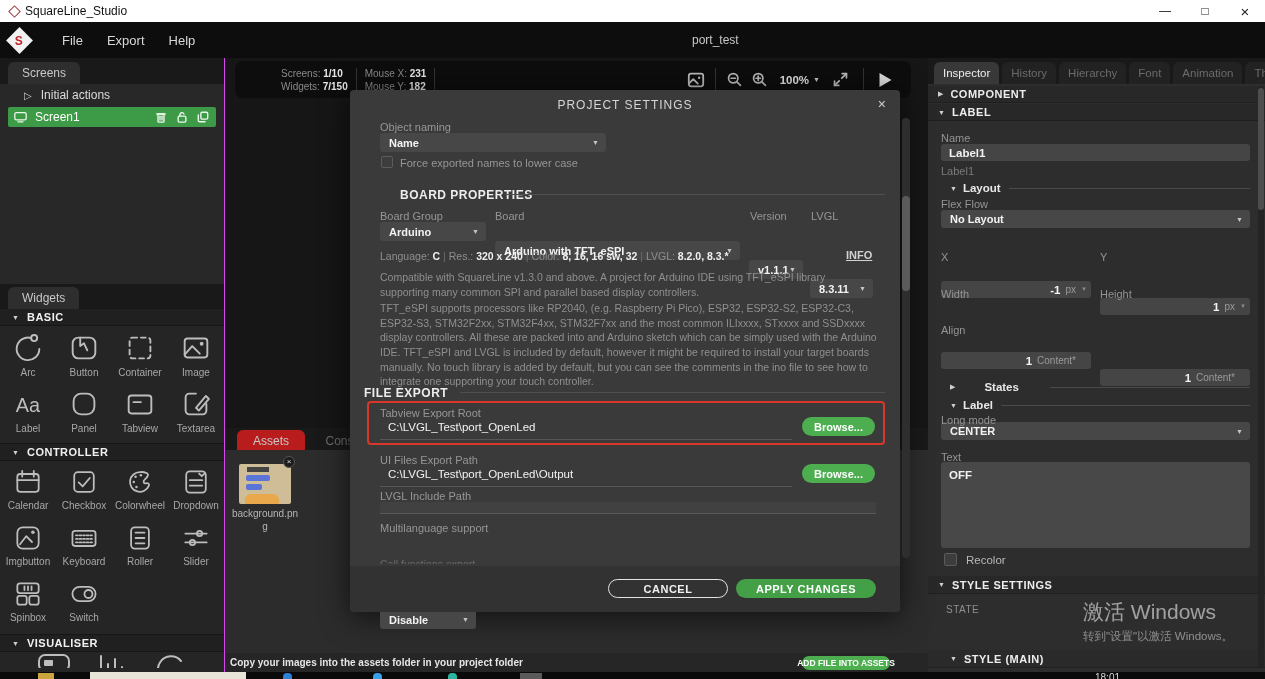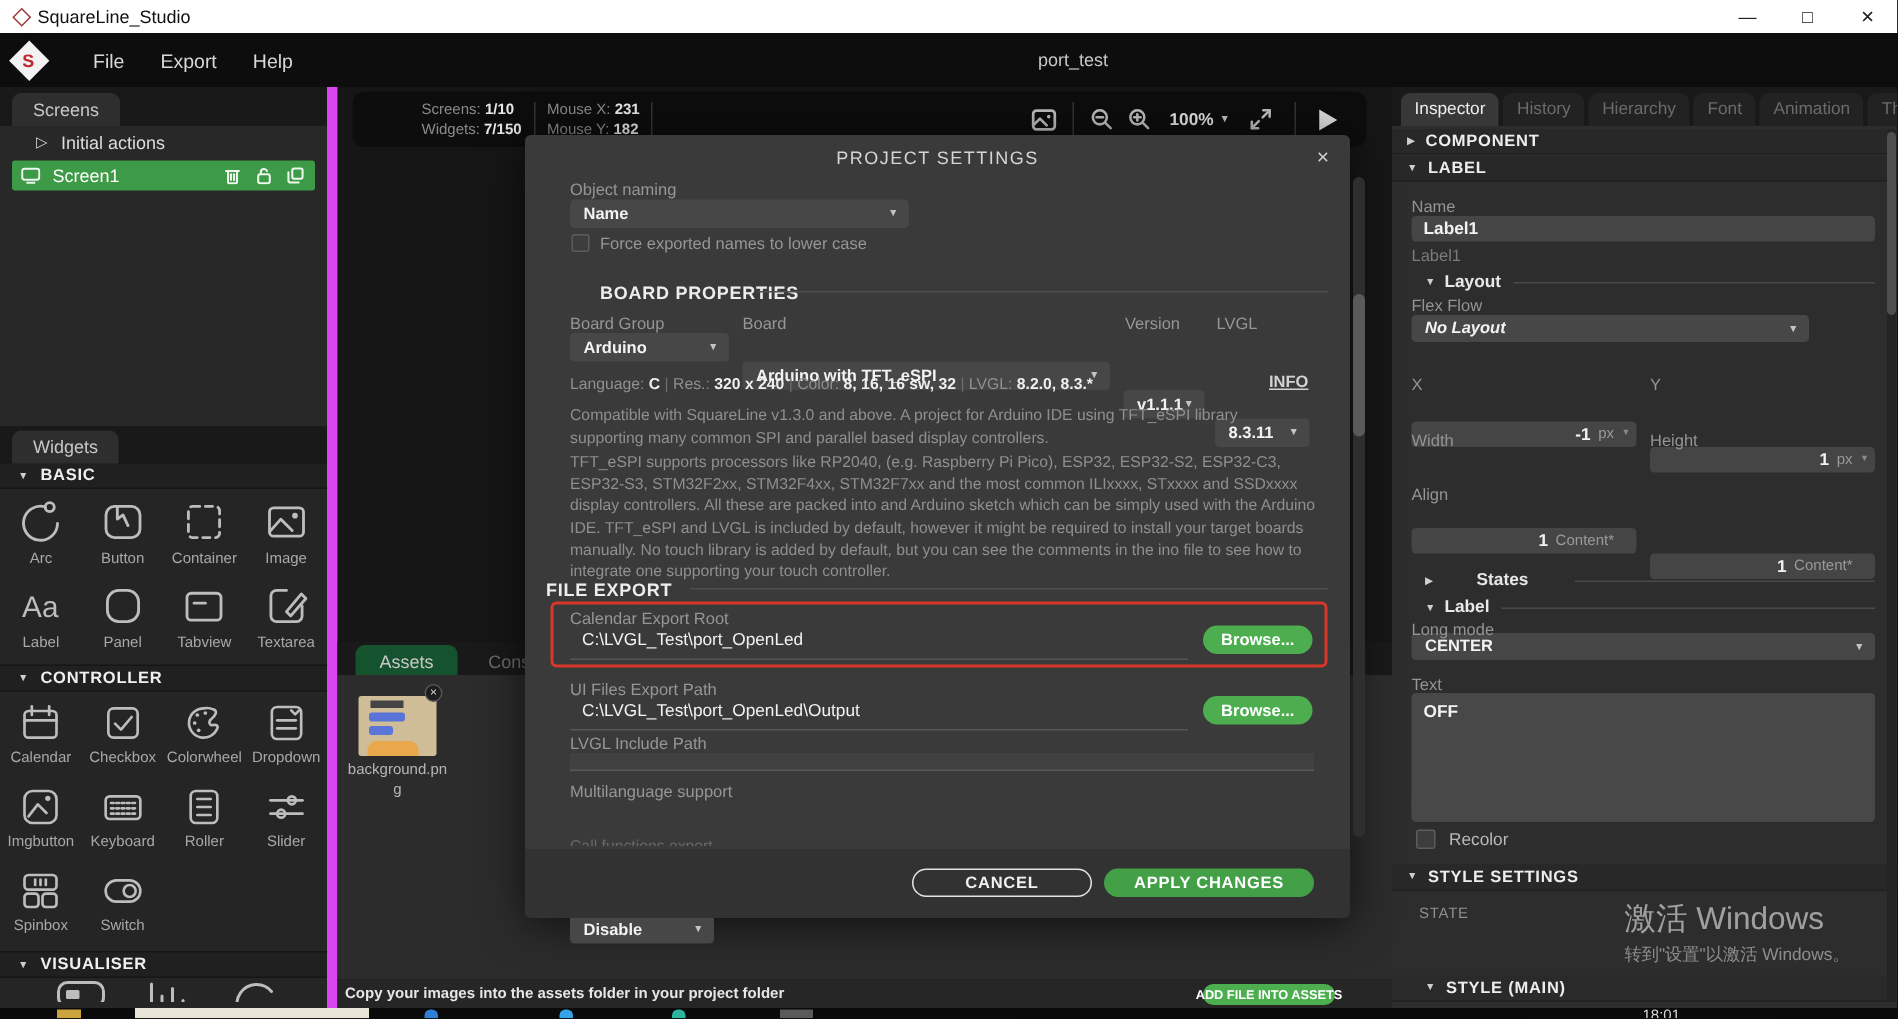--- a/index.html
+++ b/index.html
@@ -36,21 +36,21 @@
   .cb { width:12px; height:12px; background:#3d3d3d; border:1px solid #5c5c5c; border-radius:2px; }
   .num { background:#454545; border-radius:3px; height:17px; display:flex; align-items:center; justify-content:flex-end; padding-right:15px; position:relative; }
   .num .nv { font-size:11.5px; font-weight:bold; color:#f2f2f2; }
   .num .nu { font-size:10px; color:#9a9a9a; margin-left:5px; }
   .num .na { position:absolute; right:4px; top:5px; font-size:6px; color:#8a8a8a; }
   .pill-green { background:#4cae4f; border-radius:10px; color:#fff; font-weight:bold; display:flex; align-items:center; justify-content:center; }
   svg.ic { stroke:#bdbdbd; fill:none; stroke-width:2; stroke-linecap:round; stroke-linejoin:round; }
   svg.ic-w { stroke:#eef7ee; fill:none; stroke-width:1.6; stroke-linecap:round; stroke-linejoin:round; }
 
   
-  .left-panel { position:absolute; left:0; top:58px; width:225px; height:614px; background:#5eead4; border-right:7px solid #d946ef; }
+  .left-panel { position:absolute; left:0; top:58px; width:225px; height:614px; background:#5eead4; border-right:1px solid #d946ef; }
   .search-box { margin:8px; height:19px; background:#1c1c1c; border-radius:10px; display:flex; align-items:center; padding:0 8px; }
   .search-box input { background:transparent; border:0; outline:0; color:#9a9a9a; font-style:italic; font-size:11px; margin-left:6px; width:160px; font-family:"Liberation Sans", sans-serif; }
   .srow { display:flex; align-items:center; height:20px; font-size:12px; color:#dcdcdc; }
   .screen-row { margin:2px 8px; background:#3d9a46; border-radius:2px; color:#fff; padding-left:6px; }
   .screen-row .sp { flex:1; }
   .wgrid { display:grid; grid-template-columns:repeat(4,1fr); padding-top:5px; }
   .wcell { display:flex; flex-direction:column; align-items:center; height:56px; }
   .wcell .wlabel { font-size:10px; color:#a8a8a8; margin-top:2px; }
 
   
@@ -395,21 +395,21 @@
           <line x1="3" y1="17" x2="8.5" y2="11.5"></line>
         </svg>
       <div class="vdiv" style="margin:0 14px;"></div>
       <svg width="15" height="16" viewBox="0 0 14 16" style="margin-right:18px;">
           <polygon points="1,1 13,8 1,15" fill="#dcdcdc"></polygon>
         </svg>
     </div>
 
     <div class="assets">
       <div class="tabrow" style="height:22px; padding:2px 0 0 12px;">
-        <span class="tab" style="background:#14532d; padding:4px 16px;">Assets</span>
+        <span class="tab" style="background:#b91c1c; padding:4px 16px;">Assets</span>
         <span class="tab inactive" style="background:transparent; padding:4px 16px;">Console</span>
       </div>
       <div class="assets-body">
         <div class="thumb">
           <div style="position:absolute; left:8px; top:3px; width:22px; height:5px; background:#444;"></div>
           <div style="position:absolute; left:7px; top:11px; width:24px; height:6px; background:#5a74d8; border-radius:2px;"></div>
           <div style="position:absolute; left:7px; top:20px; width:16px; height:6px; background:#5a74d8; border-radius:2px;"></div>
           <div style="position:absolute; left:6px; top:30px; width:34px; height:10px; background:#e8a84b; border-radius:6px 6px 0 0;"></div>
         </div>
         <div class="thumb-close">×</div>
@@ -469,21 +469,21 @@
       </div>
       <div class="abs" style="left:496px; top:159px; font-size:11px; font-weight:bold; color:#d2d2d2; text-decoration:underline;">INFO</div>
 
       <div class="mdesc" style="left:30px; top:180px; width:496px;">Compatible with SquareLine v1.3.0 and above. A project for Arduino IDE using TFT_eSPI library supporting many common SPI and parallel based display controllers.</div>
       <div class="mdesc" style="left:30px; top:211px; width:502px;">TFT_eSPI supports processors like RP2040, (e.g. Raspberry Pi Pico), ESP32, ESP32-S2, ESP32-C3, ESP32-S3, STM32F2xx, STM32F4xx, STM32F7xx and the most common ILIxxxx, STxxxx and SSDxxxx display controllers. All these are packed into and Arduino sketch which can be simply used with the Arduino IDE. TFT_eSPI and LVGL is included by default, however it might be required to install your target boards manually.  No touch library is added by default, but you can see the comments in the ino file to see how to integrate one supporting your touch controller.</div>
 
       <div class="msec" style="left:14px; top:296px;">FILE EXPORT</div>
       <div class="mline" style="left:110px; top:302px; width:425px;"></div>
 
       <div class="redbox" style="left:17px; top:311px; width:518px; height:44px;"></div>
-      <div class="mlabel" style="left:30px; top:317px;">Calendar Export Root</div>
+      <div class="mlabel" style="left:30px; top:317px;">Tabview Export Root</div>
       <div class="mpath" style="left:38px; top:331px;">C:\LVGL_Test\port_OpenLed</div>
       <div class="hair" style="left:30px; top:349px; width:412px;"></div>
       <div class="pill-green abs btn" style="left:452px; top:327px; width:73px; height:19px; font-size:11px;">Browse...</div>
 
       <div class="mlabel" style="left:30px; top:364px;">UI Files Export Path</div>
       <div class="mpath" style="left:38px; top:378px;">C:\LVGL_Test\port_OpenLed\Output</div>
       <div class="hair" style="left:30px; top:396px; width:412px;"></div>
       <div class="pill-green abs" style="left:452px; top:374px; width:73px; height:19px; font-size:11px;">Browse...</div>
 
       <div class="mlabel" style="left:30px; top:400px;">LVGL Include Path</div>
@@ -532,21 +532,21 @@
         <span class="v">Label1</span>
       </div>
     <div class="lbl abs" style="left:13px; top:107px; color:#7b7b7b;">Label1</div>
 
     <div class="rsub" style="left:22px; top:124px; width:300px;align-items:center;">
       <span class="arr">▼</span>
         <span class="t">Layout</span>
         <span class="ln"></span>
     </div>
     <div class="lbl abs" style="left:13px; top:140px;">Flex Flow</div>
-    <div class="dd abs" style="left:13px; top:152px; width:265px; height:18px;font-style:italic;">
+    <div class="dd abs" style="left:13px; top:152px; width:309px; height:18px;">
         <span class="v">No Layout</span>
         <span class="a">▼</span>
       </div>
 
     <div class="lbl abs" style="left:13px; top:193px;">X</div>
     <div class="lbl abs" style="left:172px; top:193px;">Y</div>
     <div class="num abs" style="left:13px; top:205px; width:150px;">
         <span class="nv">-1</span>
         <span class="nu">px</span>
         <span class="na">▼</span>

